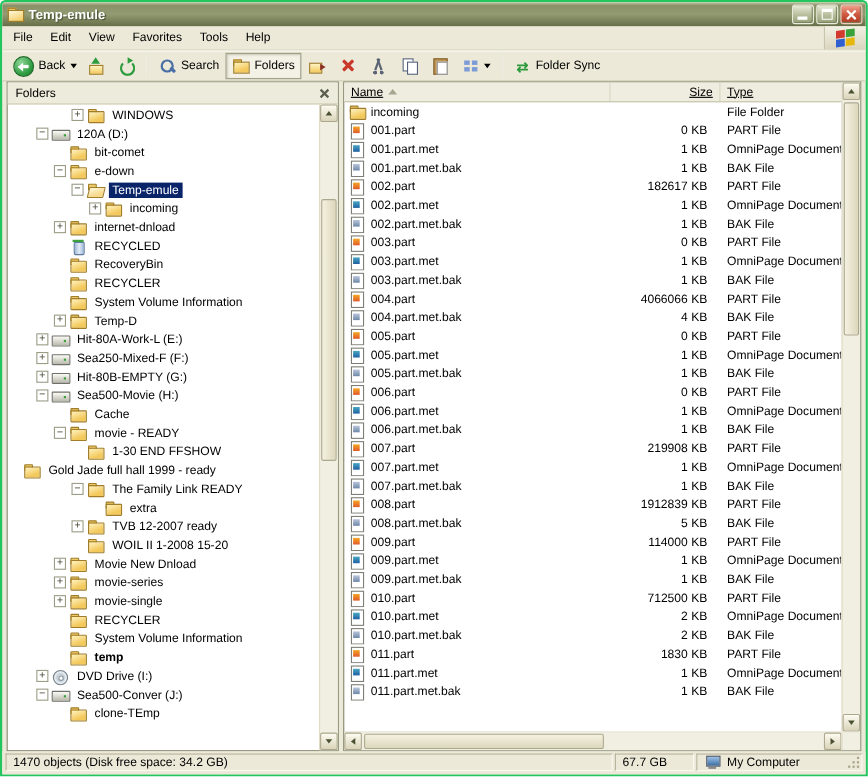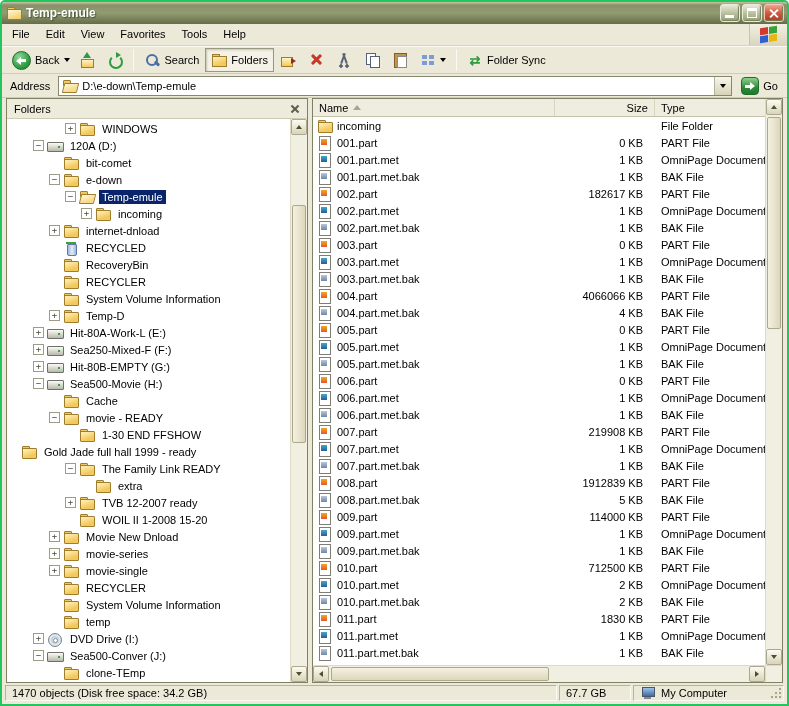--- a/index.html
+++ b/index.html
@@ -96,21 +96,21 @@
   .expander.hidden { visibility:hidden; }
   .tree-icon { margin-right:4px; }
   .tree-label { padding:1px 3px; }
   .tree-label.selected { background:#0A246A; color:#fff; }
   .splitter { width:4px; flex:none; }
 
   .right-pane { flex:1; min-width:0; background:#fff; border:1px solid #7E8163; display:flex; flex-direction:column; }
   .list-main { flex:1; min-height:0; display:flex; }
   .list-col { flex:1; min-width:0; display:flex; flex-direction:column; }
   .list-header { height:18px; flex:none; display:flex; background:#EFEDE0; border-bottom:1px solid #C5C2A8; }
-  .hcell { font-size:11px; display:flex; align-items:center; padding:0 6px; border-right:1px solid #D8D5C0; }
+  .hcell { font-size:11px; display:flex; align-items:center; padding:0 6px; border-right:1px solid #D8D5C0;text-decoration:underline; }
   .hcell.name { width:242px; flex:none; }
   .hcell.size { width:100px; flex:none; justify-content:flex-end; }
   .hcell.type { flex:1; border-right:none; }
   .sort-arrow { margin-left:5px; border-left:4px solid transparent; border-right:4px solid transparent; border-bottom:5px solid #A8A590; }
   .rows { flex:1; overflow:hidden; }
   .list-row { height:17px; display:flex; align-items:center; font-size:11px; }
   .cell.name { width:242px; flex:none; display:flex; align-items:center; gap:4px; padding-left:4px; overflow:hidden; white-space:nowrap; }
   .cell.size { width:100px; flex:none; text-align:right; padding-right:12px; }
   .cell.type { flex:1; padding-left:6px; white-space:nowrap; overflow:hidden; }
 
@@ -241,34 +241,20 @@
         <span class="ic ic-views"></span>
         <span class="caret"></span>
       </button>
     <span class="tsep"></span>
     <button class="tbtn">
       <span class="ic ic-sync"></span>
       <span>Folder Sync</span>
     </button>
   </div>
 
-  <div class="addressbar">
-    <span class="addr-label">Address</span>
-    <div class="addr-combo">
-      <span class="icon ic-folder-open"></span>
-      <span class="addr-text">D:\e-down\Temp-emule</span>
-      <span class="addr-drop">
-          <span class="caret"></span>
-        </span>
-    </div>
-    <button class="go-btn">
-      <span class="go-icon"></span>
-      <span>Go</span>
-    </button>
-  </div>
 
   <div class="main">
 
     <div class="left-pane">
       <div class="pane-header">
         <span>Folders</span>
         <span class="pane-close"></span>
       </div>
       <div class="tree-wrap">
         <div class="tree">
@@ -410,21 +396,21 @@
             <div class="tree-row" style="padding-left: 42px;">
     <span class="expander hidden"></span>
     <span class="icon tree-icon ic-folder"></span>
     <span class="tree-label">RECYCLER</span>
   </div>
             <div class="tree-row" style="padding-left: 42px;">
     <span class="expander hidden"></span>
     <span class="icon tree-icon ic-folder"></span>
     <span class="tree-label">System Volume Information</span>
   </div>
-            <div class="tree-row" style="padding-left: 42px;">
+            <div class="tree-row" style="padding-left: 42px; font-weight: bold;">
     <span class="expander hidden"></span>
     <span class="icon tree-icon ic-folder"></span>
     <span class="tree-label">temp</span>
   </div>
             <div class="tree-row" style="padding-left: 26px;">
     <span class="expander">+</span>
     <span class="icon tree-icon ic-dvd"></span>
     <span class="tree-label">DVD Drive (I:)</span>
   </div>
             <div class="tree-row" style="padding-left: 26px;">

